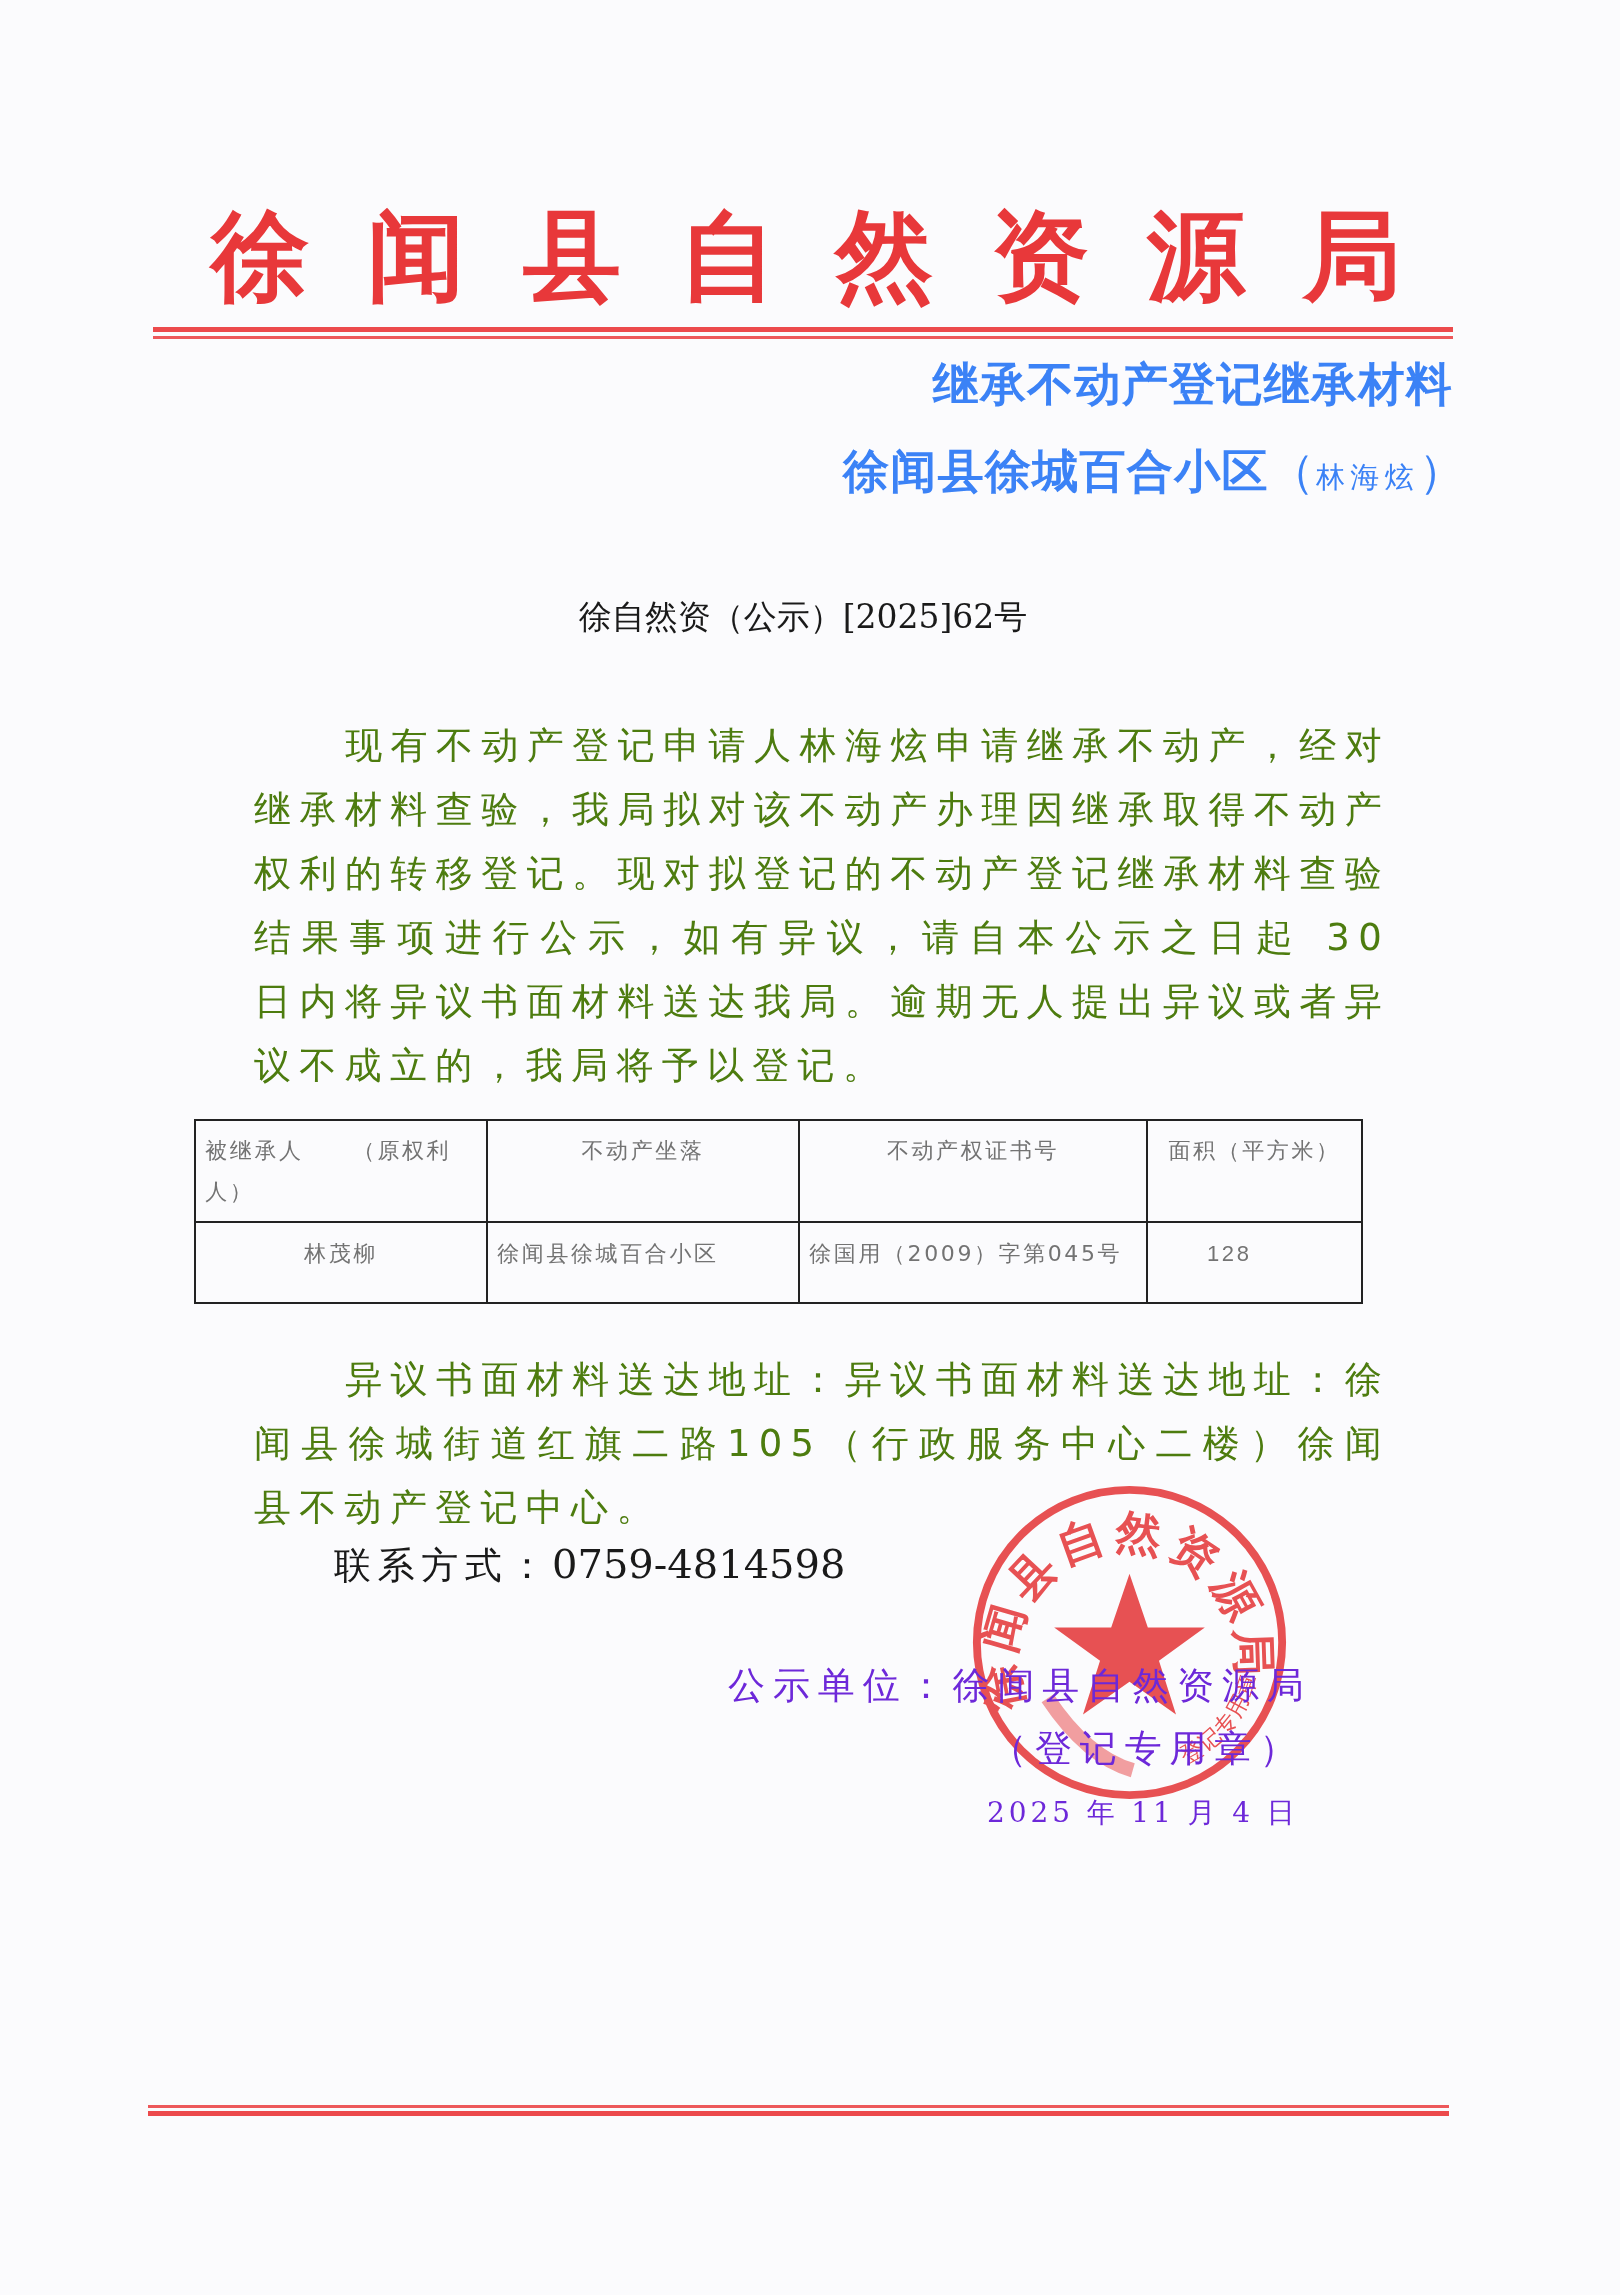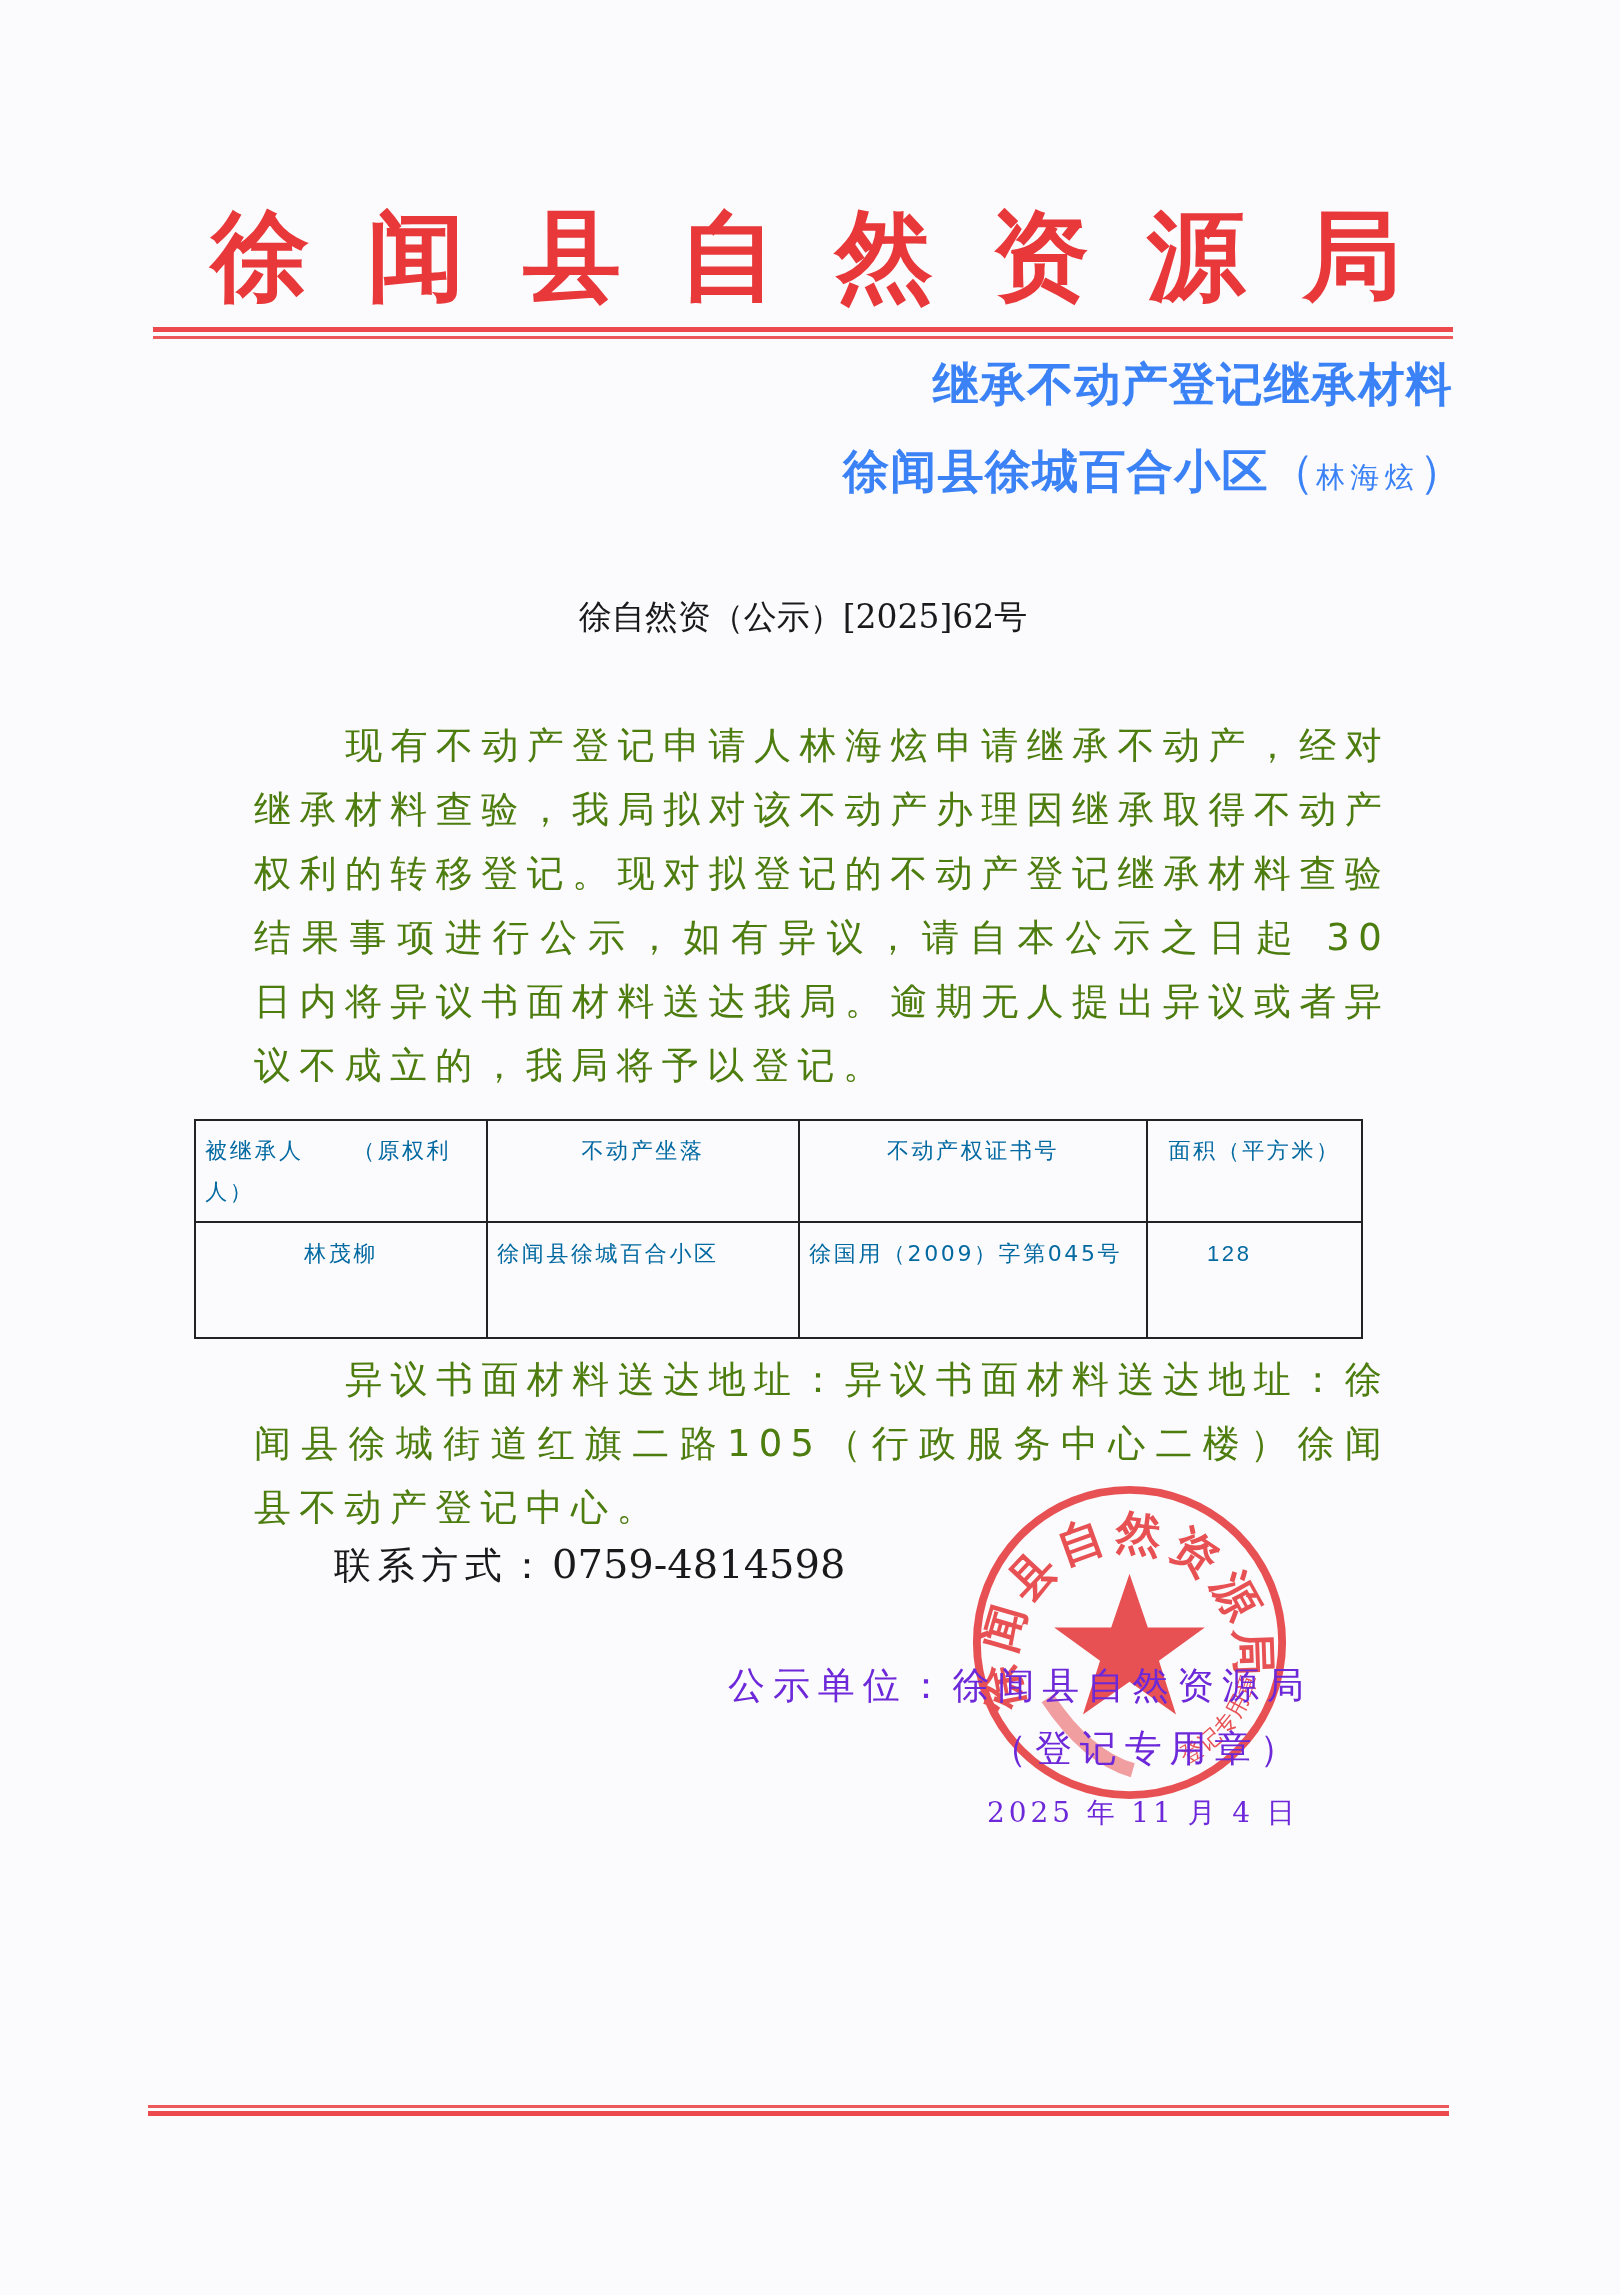--- a/index.html
+++ b/index.html
@@ -36,28 +36,28 @@
     left: 254px; width: 1136px;
     font-family: "DejaVu Sans", "Liberation Sans", sans-serif;
     font-size: 37px; line-height: 64px; letter-spacing: 8.3px;
     text-align: justify; color: #4d7c0f;
   }
   .body-text .indent { display: inline-block; width: 91px; }
   table.record {
     position: absolute; left: 194px; top: 1119px; width: 1167px;
     border-collapse: collapse; table-layout: fixed;
     font-family: "DejaVu Sans", "Liberation Sans", sans-serif;
-    font-size: 22px; color: #0369a1;
+    font-size: 22px; color: #737373;
   }
   table.record td, table.record th {
     border: 2px solid #222; vertical-align: top; font-weight: normal;
     padding: 9.2px 9.2px; line-height: 41px; letter-spacing: 2.6px;
   }
   table.record tr.head { height: 99px; }
-  table.record tr.row { height: 116px; }
+  table.record tr.row { height: 81px; }
   .center { text-align: center; }
   .contact {
     left: 334px; top: 1541px;
     font-family: "DejaVu Sans", "Liberation Sans", sans-serif;
     font-size: 37px; line-height: 46px; letter-spacing: 6.6px; white-space: nowrap;
   }
   .contact .num { font-family: "DejaVu Serif", "Liberation Serif", serif; letter-spacing: 0; font-size: 40px; }
   .sign {
     font-family: "DejaVu Sans", "Liberation Sans", sans-serif;
     font-size: 37px; line-height: 46px; letter-spacing: 7.9px; white-space: nowrap; color: #6d28d9;

